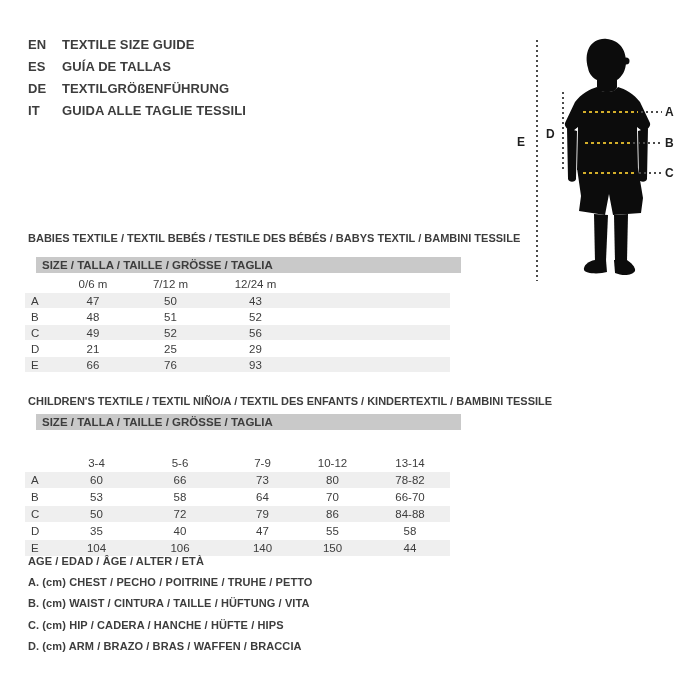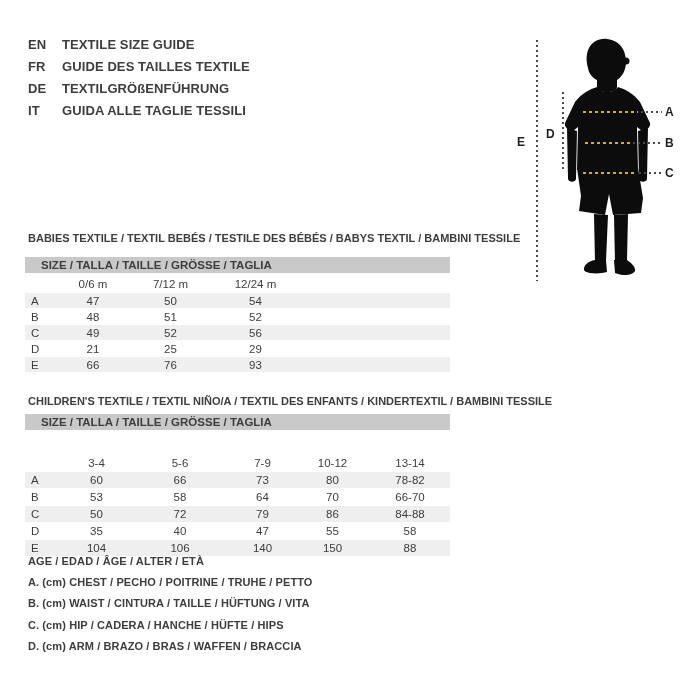--- a/index.html
+++ b/index.html
@@ -11,22 +11,22 @@
   
   .lang-block { position:absolute; left:28px; top:33px; font-size:13px; font-weight:700; letter-spacing:0.1px; }
   .lang-row { display:flex; height:22px; align-items:center; }
   .lang-code { width:34px; }
 
   
   .sec-title { position:absolute; left:28px; font-weight:700; font-size:11px; white-space:nowrap; }
 
   
   .size-bar {
-    position:absolute; left:25px; width:425px; height:16px; background:#c9c9c9;
-    font-weight:700; font-size:11.5px; line-height:16px; padding-left:16px; box-sizing:border-box;
+    position:absolute; left:36px; width:425px; height:16px; background:#c9c9c9;
+    font-weight:700; font-size:11.5px; line-height:16px; padding-left:6px; box-sizing:border-box;
   }
 
   
   table.size-table { position:absolute; left:25px; border-collapse:collapse; table-layout:fixed; font-size:11.5px; color:#3d3d3d; }
   table.size-table td { padding:0; text-align:center; overflow:hidden; white-space:nowrap; }
   table.babies td { height:15px; }
   table.kids td { height:16px; }
   table.size-table td.rl { text-align:left; padding-left:6px; }
   table.size-table tr.hdr td { height:17px; background:#ffffff; }
   table.size-table tr.stripe td { background:#efefef; }
@@ -49,22 +49,22 @@
 <body>
 
 <div class="canvas">
 
   <div class="lang-block">
     <div class="lang-row">
       <span class="lang-code">EN</span>
       <span>TEXTILE SIZE GUIDE</span>
     </div>
     <div class="lang-row">
-      <span class="lang-code">FR</span>
-      <span>GUIDE DES TAILLES TEXTILE</span>
+      <span class="lang-code">ES</span>
+      <span>GUÍA DE TALLAS</span>
     </div>
     <div class="lang-row">
       <span class="lang-code">DE</span>
       <span>TEXTILGRÖßENFÜHRUNG</span>
     </div>
     <div class="lang-row">
       <span class="lang-code">IT</span>
       <span>GUIDA ALLE TAGLIE TESSILI</span>
     </div>
   </div>
@@ -124,21 +124,21 @@
       <td></td>
       <td>0/6 m</td>
       <td>7/12 m</td>
       <td>12/24 m</td>
       <td></td>
     </tr>
     <tr class="stripe">
       <td class="rl">A</td>
       <td>47</td>
       <td>50</td>
-      <td>54</td>
+      <td>43</td>
       <td></td>
     </tr>
     <tr>
       <td class="rl">B</td>
       <td>48</td>
       <td>51</td>
       <td>52</td>
       <td></td>
     </tr>
     <tr class="stripe">
@@ -217,21 +217,21 @@
       <td>47</td>
       <td>55</td>
       <td>58</td>
     </tr>
     <tr class="stripe">
       <td class="rl">E</td>
       <td>104</td>
       <td>106</td>
       <td>140</td>
       <td>150</td>
-      <td>88</td>
+      <td>44</td>
     </tr>
   </tbody>
     </table>
 
   <div class="legend">
     <div>AGE / EDAD / ÂGE / ALTER / ETÀ</div>
     <div>A. (cm) CHEST / PECHO / POITRINE / TRUHE / PETTO</div>
     <div>B. (cm) WAIST / CINTURA / TAILLE / HÜFTUNG / VITA</div>
     <div>C. (cm) HIP / CADERA / HANCHE / HÜFTE / HIPS</div>
     <div>D. (cm) ARM / BRAZO / BRAS / WAFFEN / BRACCIA</div>

